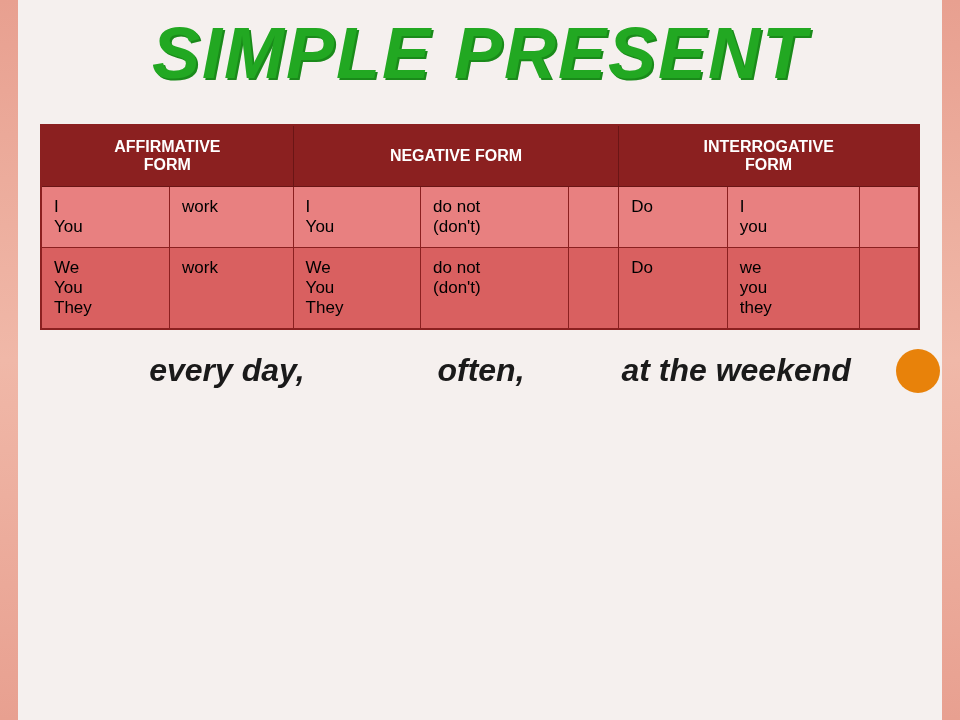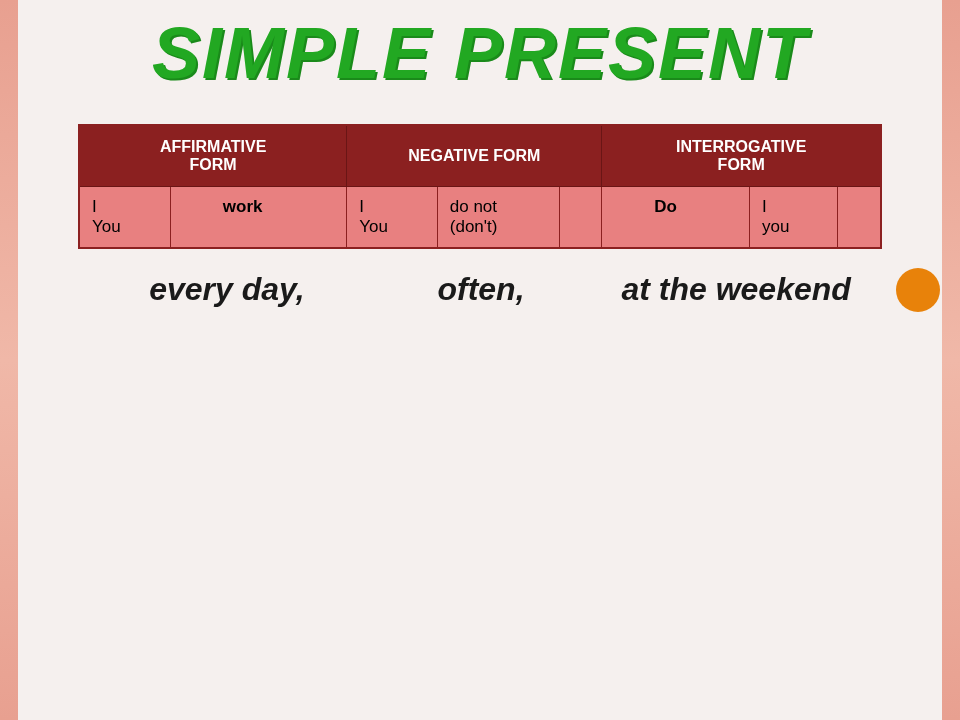--- a/index.html
+++ b/index.html
@@ -45,21 +45,21 @@
       color: #22a822;
       letter-spacing: 2px;
       text-transform: uppercase;
       margin-bottom: 30px;
       font-style: italic;
       text-shadow: 2px 2px 0px #1a8a1a;
     }
 
     
     .grammar-table {
-      width: 804px;
+      width: 880px;
       border-collapse: collapse;
       border: 2px solid #8b2020;
     }
 
     
     .grammar-table thead tr th {
       background-color: #8b2020;
       color: white;
       font-size: 16px;
       font-weight: bold;
@@ -77,22 +77,21 @@
       padding: 10px 12px;
       border: 1px solid #8b2020;
       vertical-align: top;
     }
 
     .grammar-table tbody tr:nth-child(even) td {
       background-color: #d96060;
     }
 
     .bold-text {
-      font-weight: bold;
-      margin-left: 40px;
+      font-weight: normal;
     }
 
     .red-text {
       color: #cc0000;
       font-weight: bold;
     }
 
     .big-s {
       font-size: 22px;
       font-weight: bold;
@@ -155,20 +154,30 @@
         <td><span class="bold-text">work</span></td>
         <td>I<br>You</td>
         <td>do not<br>(don't)</td>
         <td></td>
         <td><span class="bold-text">Do</span></td>
         <td>I<br>you</td>
         <td></td>
       </tr>
 
 
+      <tr>
+        <td>We<br>You<br>They</td>
+        <td><span class="bold-text">work</span></td>
+        <td>We<br>You<br>They</td>
+        <td>do not<br>(don't)</td>
+        <td></td>
+        <td><span class="bold-text">Do</span></td>
+        <td>we<br>you<br>they</td>
+        <td></td>
+      </tr>
     </tbody>
   </table>
 
   <div class="bottom-phrases">
     <span class="phrase-text">every day,</span>
     <span class="phrase-gap"></span>
     <span class="phrase-gap"></span>
     <span class="phrase-gap"></span>
     <span class="phrase-text">&nbsp;often,</span>
     <span class="phrase-gap"></span>

